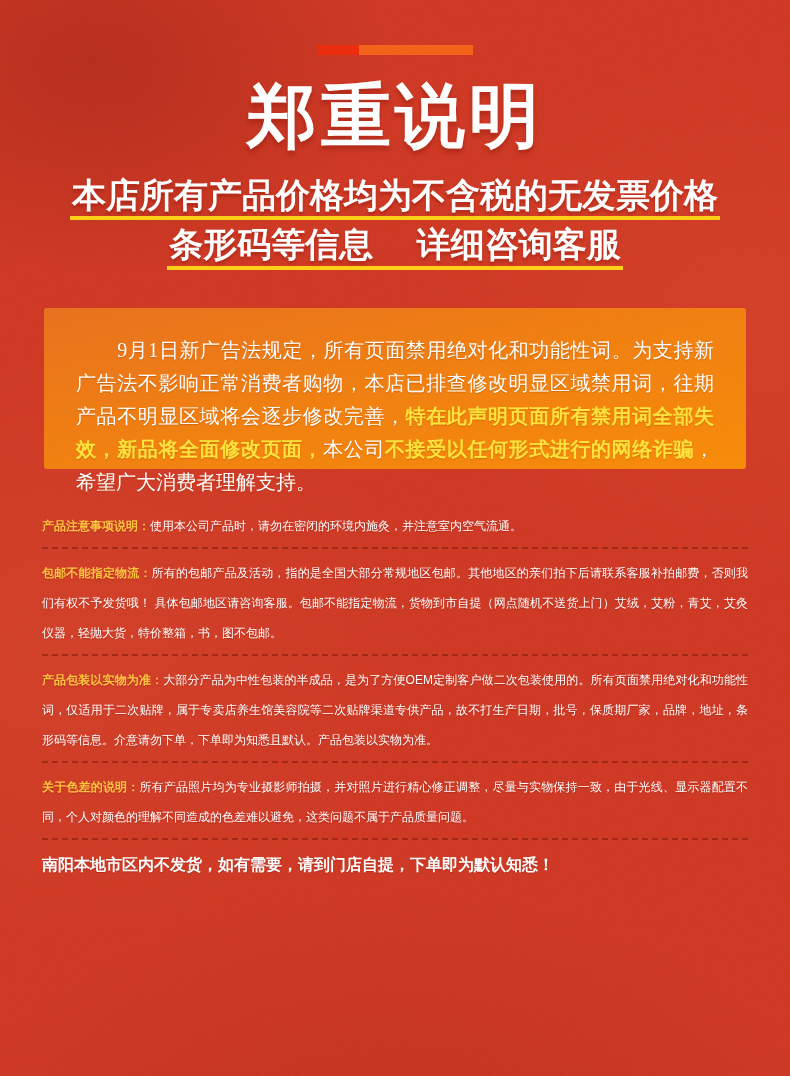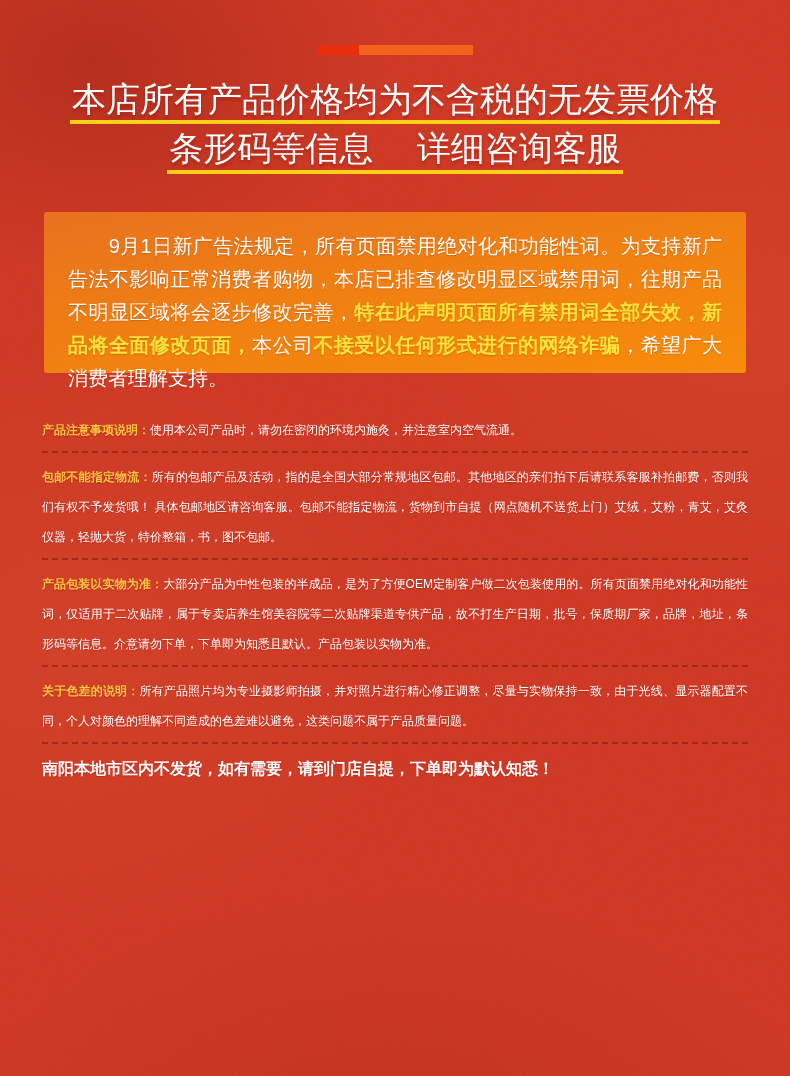--- a/index.html
+++ b/index.html
@@ -23,21 +23,21 @@
   .accent-bar .seg-red{width:42px;background:#e92d0d;}
   .accent-bar .seg-orange{flex:1;background:#f4621c;}
 
   h1.page-title{
     margin:26px 0 0;text-align:center;color:#fff;
     font-size:70px;line-height:1;font-weight:bold;letter-spacing:4px;
     text-shadow:0 4px 4px rgba(125,15,5,.35);
   }
   .headlines{margin-top:25px;text-align:center;}
   .headline-line{
-    display:inline-block;color:#fff;font-weight:normal;font-size:34px;line-height:1.16;
+    display:inline-block;color:#fff;font-weight:bold;font-size:34px;line-height:1.16;
     border-bottom:4px solid #fdd018;margin-bottom:5px;padding:0 2px 1px;
     text-shadow:0 3px 3px rgba(125,15,5,.35);white-space:pre;
   }
 
   .notice-box{
     box-sizing:border-box;margin:33px auto 0;width:702px;height:161px;
     padding:14px 20px;border-radius:3px;
     background:linear-gradient(168deg,#e8721f 0%,#f07f12 45%,#f78c0a 100%);
     color:#fff;font-size:20px;line-height:33px;text-align:justify;
     text-shadow:0 1px 1px rgba(150,60,0,.35);
@@ -68,28 +68,29 @@
   <rect width="790" height="1076" filter="url(#noise)"></rect>
 </svg>
 
 <div class="content">
 
   <div class="accent-bar">
     <div class="seg-red"></div>
     <div class="seg-orange"></div>
   </div>
 
+  <h1 class="page-title">郑重说明</h1>
 
   <div class="headlines">
     <span class="headline-line">本店所有产品价格均为不含税的无发票价格</span><br>
     <span class="headline-line">条形码等信息　 详细咨询客服</span>
   </div>
 
   <div class="notice-box">
-    <p style="margin:4px;"><span>　　9月1日新广告法规定，所有页面禁用绝对化和功能性词。为支持新广告法不影响正常消费者购物，本店已排查修改明显区域禁用词，往期产品不明显区域将会逐步修改完善，</span><span class="hl">特在此声明页面所有禁用词全部失效，新品将全面修改页面，</span><span>本公司</span><span class="hl">不接受以任何形式进行的网络诈骗</span><span>，希望广大消费者理解支持。</span></p>
+    <p style="margin:12px;font-family:Liberation Serif, serif;"><span>　　9月1日新广告法规定，所有页面禁用绝对化和功能性词。为支持新广告法不影响正常消费者购物，本店已排查修改明显区域禁用词，往期产品不明显区域将会逐步修改完善，</span><span class="hl">特在此声明页面所有禁用词全部失效，新品将全面修改页面，</span><span>本公司</span><span class="hl">不接受以任何形式进行的网络诈骗</span><span>，希望广大消费者理解支持。</span></p>
   </div>
 
   <div class="sections">
 
     <div class="section">
       <p><span class="sec-label">产品注意事项说明：</span><span>使用本公司产品时，请勿在密闭的环境内施灸，并注意室内空气流通。</span></p>
     </div>
     <hr class="dashed-sep">
 
     <div class="section">

